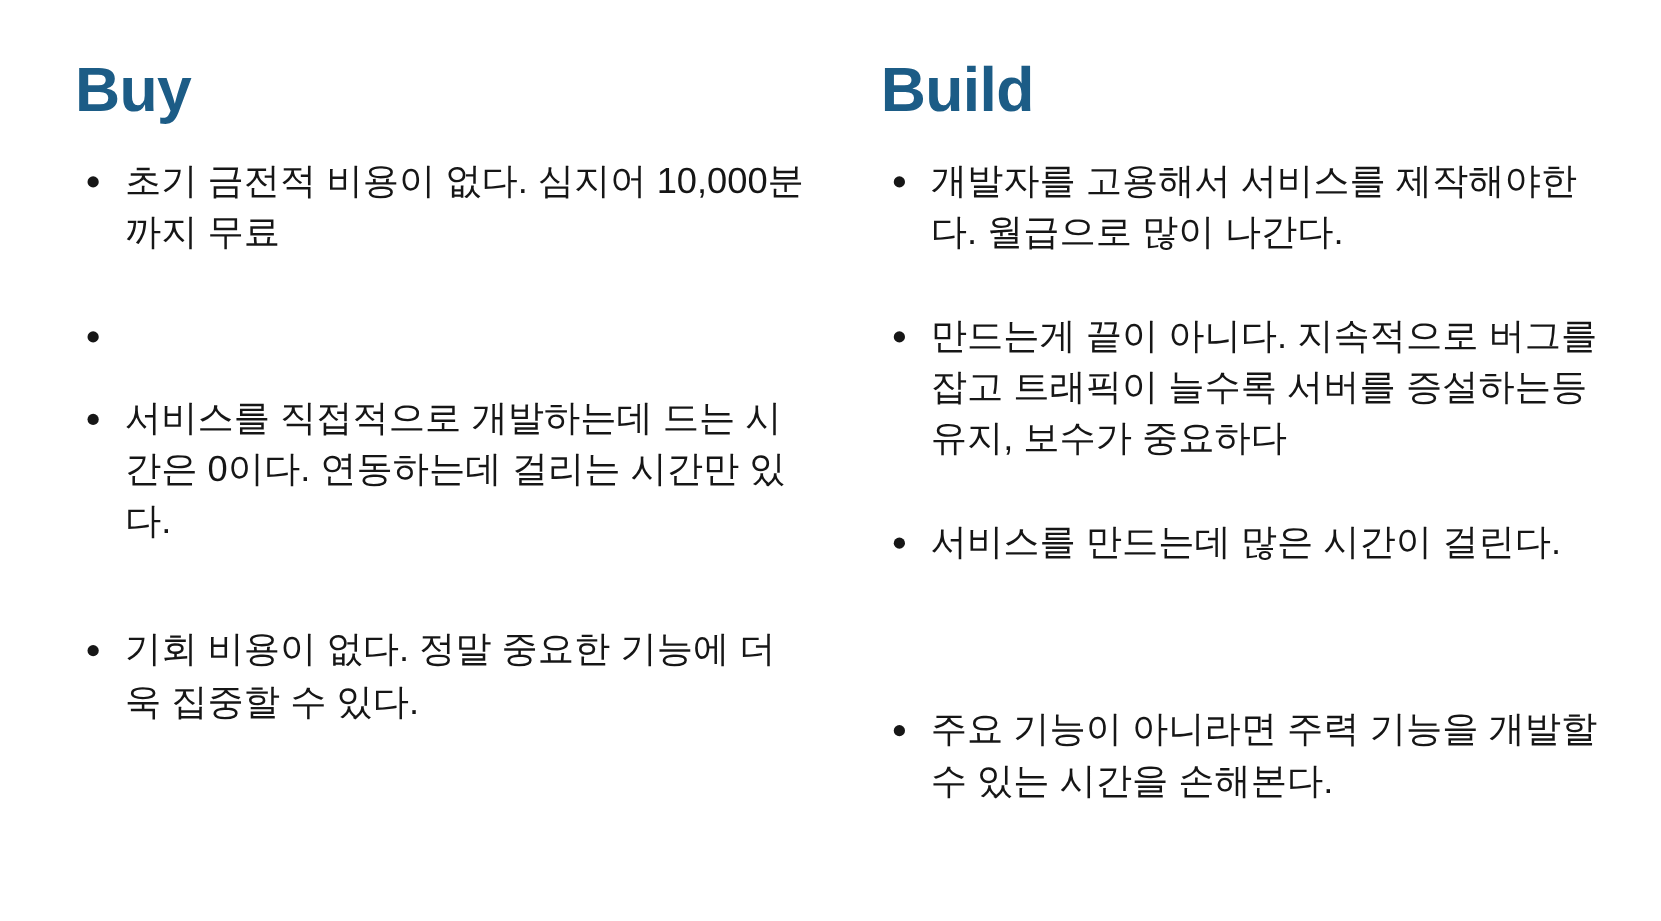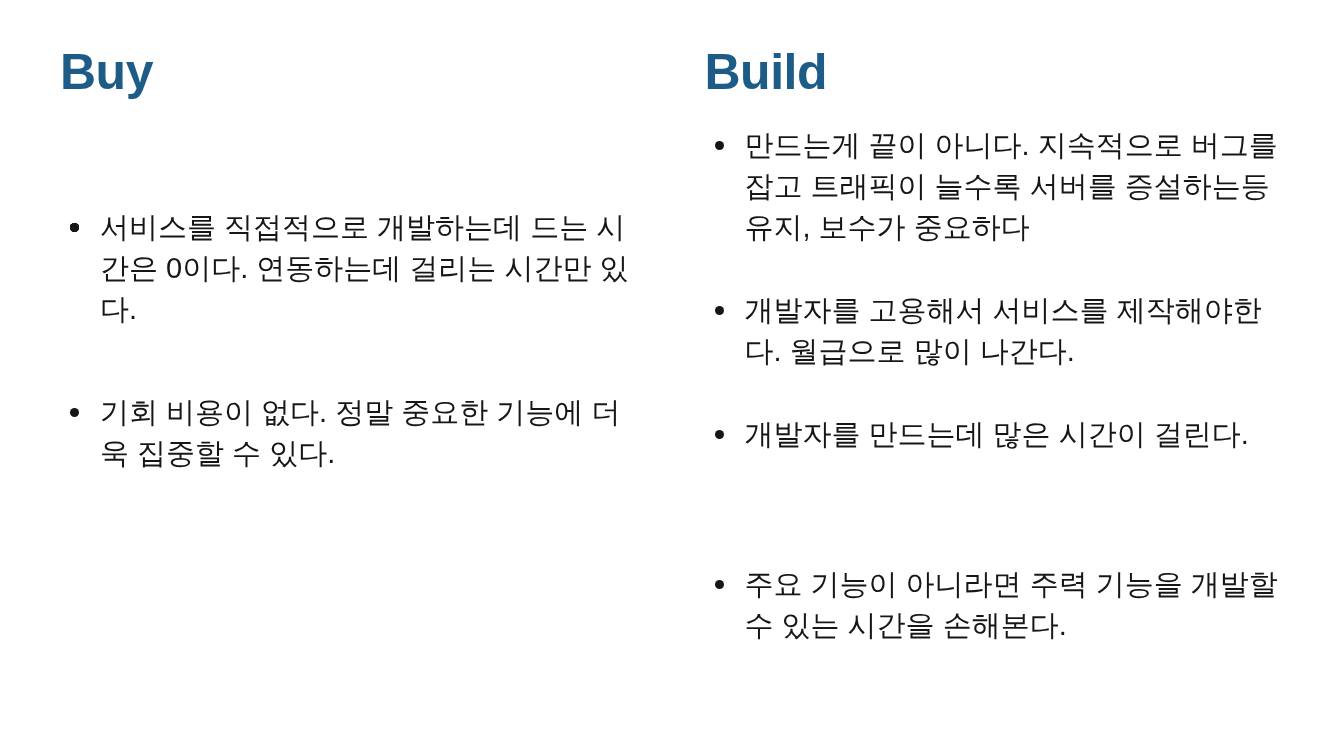--- a/index.html
+++ b/index.html
@@ -71,49 +71,50 @@
 </head>
 <body>
 
 <div class="slide">
 
   <div class="column left">
     <h1 class="col-title">Buy</h1>
     <ul class="bullets">
       <li class="sp-sm">
         <span class="dot"></span>
+        <span>초기 금전적 비용이 없다. 심지어 10,000분까지 무료</span>
       </li>
       <li class="sp-lg">
         <span class="dot"></span>
       </li>
       <li class="sp-md">
         <span class="dot"></span>
         <span>서비스를 직접적으로 개발하는데 드는 시간은 0이다. 연동하는데 걸리는 시간만 있다.</span>
       </li>
       <li>
         <span class="dot"></span>
         <span>기회 비용이 없다. 정말 중요한 기능에 더욱 집중할 수 있다.</span>
       </li>
     </ul>
   </div>
 
   <div class="column right">
     <h1 class="col-title">Build</h1>
     <ul class="bullets">
       <li class="sp-sm">
         <span class="dot"></span>
-        <span>만드는게 끝이 아니다. 지속적으로 버그를 잡고 트래픽이 늘수록 서버를 증설하는등 유지, 보수가 중요하다</span>
+        <span>개발자를 고용해서 서비스를 제작해야한다. 월급으로 많이 나간다.</span>
       </li>
       <li class="sp-sm">
         <span class="dot"></span>
-        <span>개발자를 고용해서 서비스를 제작해야한다. 월급으로 많이 나간다.</span>
+        <span>만드는게 끝이 아니다. 지속적으로 버그를 잡고 트래픽이 늘수록 서버를 증설하는등 유지, 보수가 중요하다</span>
       </li>
       <li class="sp-lg">
         <span class="dot"></span>
-        <span>개발자를 만드는데 많은 시간이 걸린다.</span>
+        <span>서비스를 만드는데 많은 시간이 걸린다.</span>
       </li>
       <li>
         <span class="dot"></span>
         <span>주요 기능이 아니라면 주력 기능을 개발할 수 있는 시간을 손해본다.</span>
       </li>
     </ul>
   </div>
 
 </div>
 

